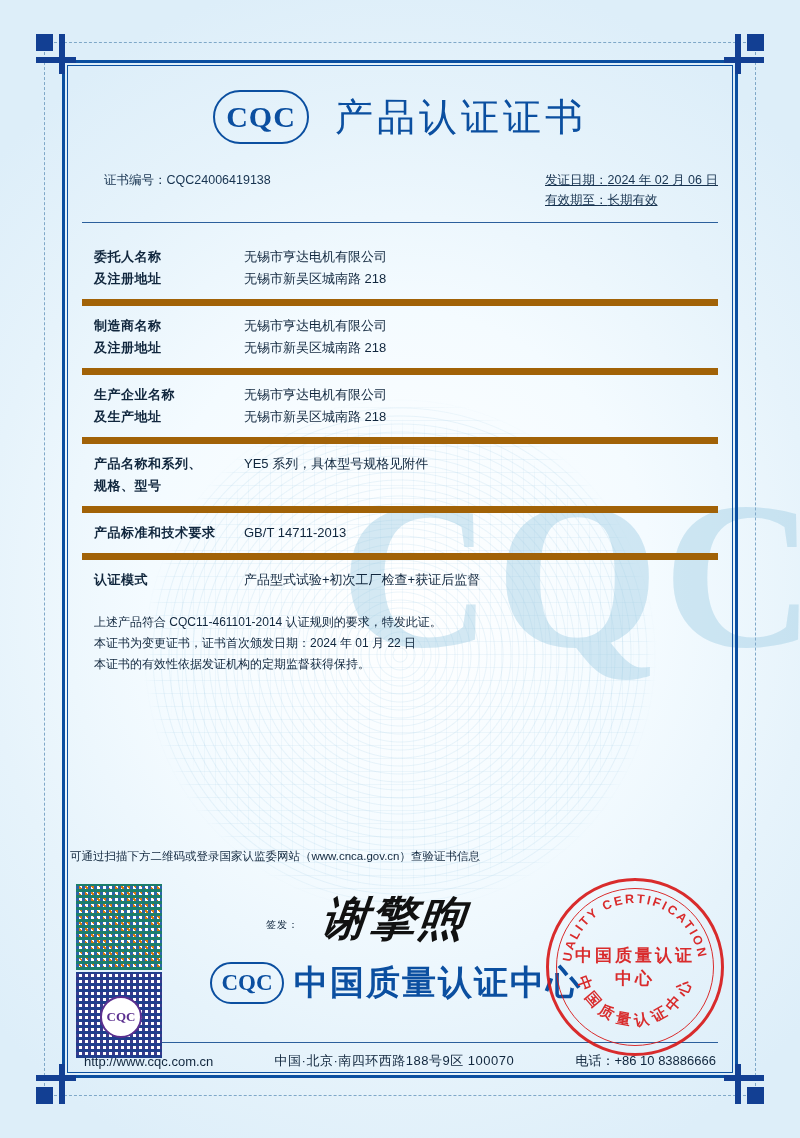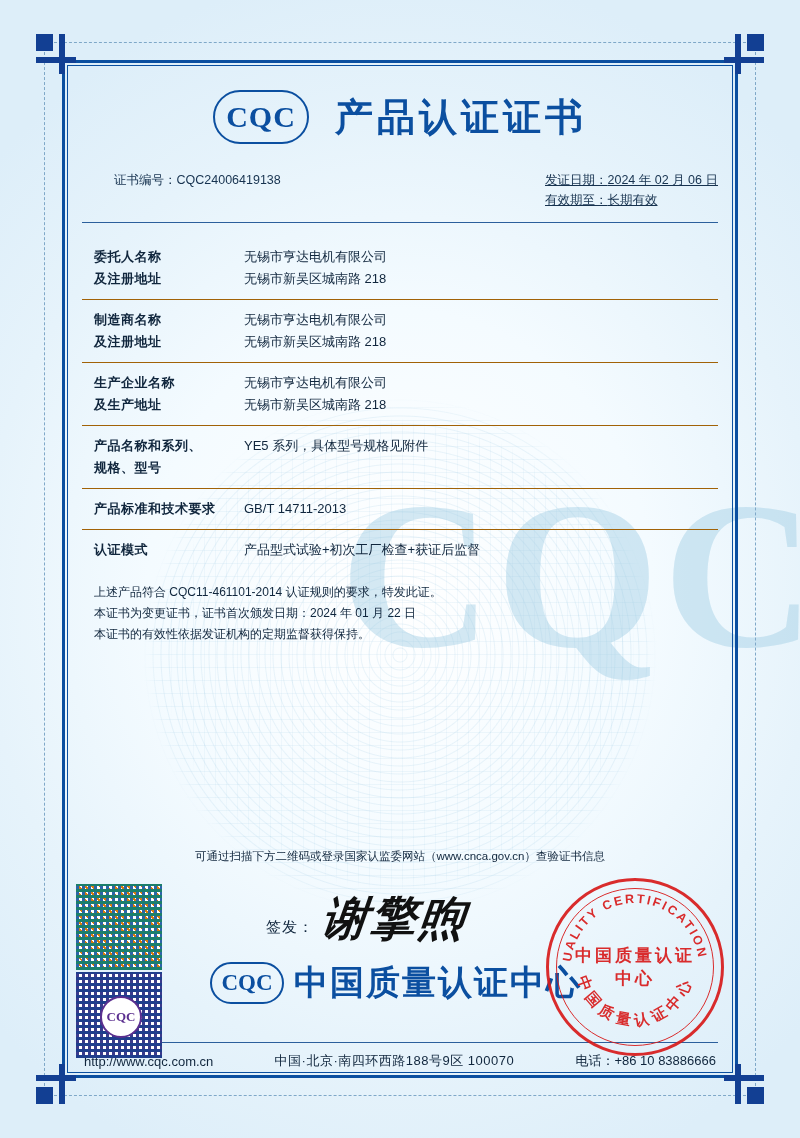--- a/index.html
+++ b/index.html
@@ -134,37 +134,37 @@
     justify-content: center;
     color: #0b4fa0;
     font-family: "Liberation Serif", serif;
     font-weight: bold;
     font-size: 30px;
     letter-spacing: 1px;
     box-sizing: border-box;
   }
   .doc-title {
     font-size: 38px;
-    font-weight: bold;
+    font-weight: normal;
     color: #0b4fa0;
     letter-spacing: 4px;
     font-family: "Liberation Serif", serif;
   }
 
   
   .meta-row {
     position: relative;
     margin-top: 26px;
     height: 48px;
     font-size: 12.5px;
     color: #16324f;
   }
   .cert-no {
     position: absolute;
-    left: 44px;
+    left: 34px;
     top: 2px;
   }
   .dates {
     position: absolute;
     right: 12px;
     top: 0;
     line-height: 20px;
     text-align: left;
     text-decoration: underline;
   }
@@ -179,21 +179,21 @@
   .fields {
     margin: 14px 12px 0 12px;
     font-size: 13px;
     color: #10263d;
   }
   .fgroup {
     display: flex;
     padding: 9px 0 9px 0;
   }
   .fgroup + .fgroup {
-    border-top: 1px solid #a16207;
+    border-top: 7px solid #a16207;
   }
   .flabel {
     width: 150px;
     flex: 0 0 150px;
     padding-left: 12px;
     font-weight: bold;
     line-height: 22px;
     letter-spacing: .5px;
   }
   .fvalue {
@@ -211,21 +211,20 @@
   }
 
   
   .footer-block {
     position: absolute;
     left: 0;
     right: 0;
     bottom: 0;
   }
   .verify-line {
-    text-align: center;
     font-size: 11.5px;
     color: #10263d;
     margin-bottom: 8px;
   }
   .sign-area {
     position: relative;
     height: 170px;
   }
   .qr {
     position: absolute;
@@ -264,21 +263,21 @@
     font-size: 13px;
     font-weight: bold;
     display: flex;
     align-items: center;
     justify-content: center;
   }
   .sign-label {
     position: absolute;
     left: 196px;
     top: 46px;
-    font-size: 15px;
+    font-size: 10px;
     color: #10263d;
     letter-spacing: 1px;
   }
   .signature {
     position: absolute;
     left: 252px;
     top: 16px;
     font-family: "Liberation Serif", serif;
     font-size: 46px;
     color: #111;

